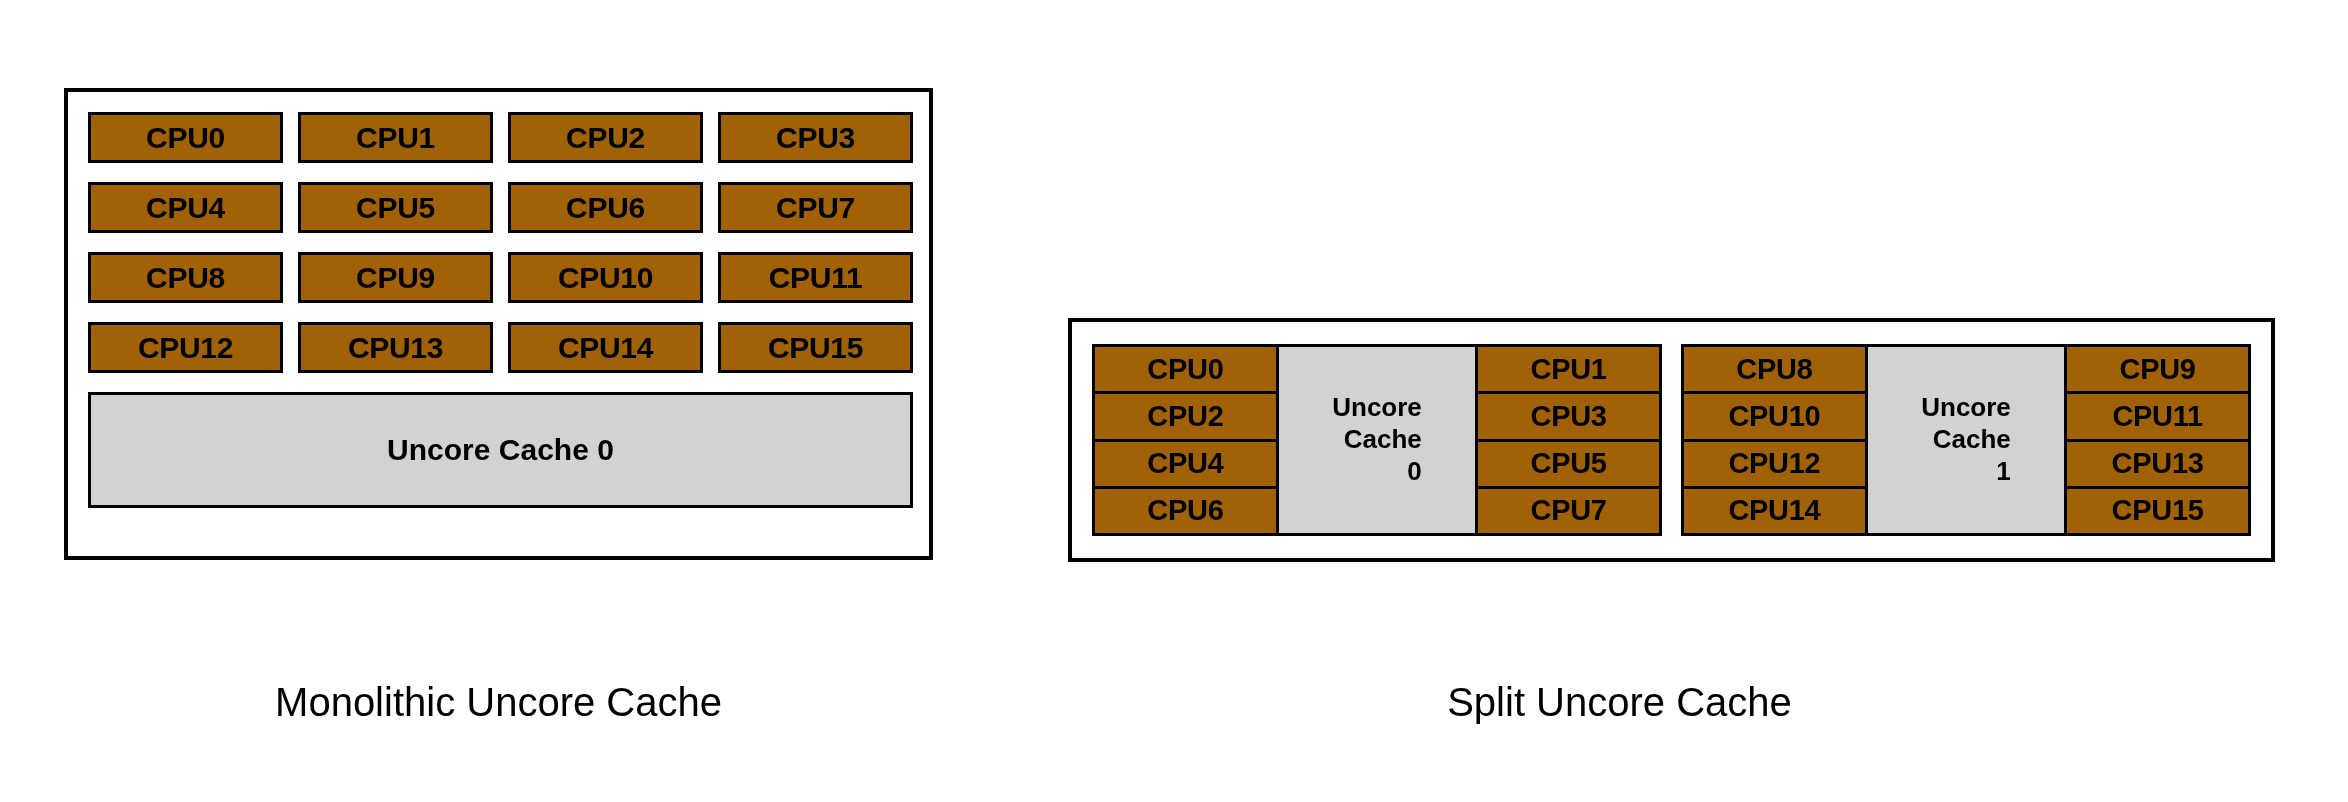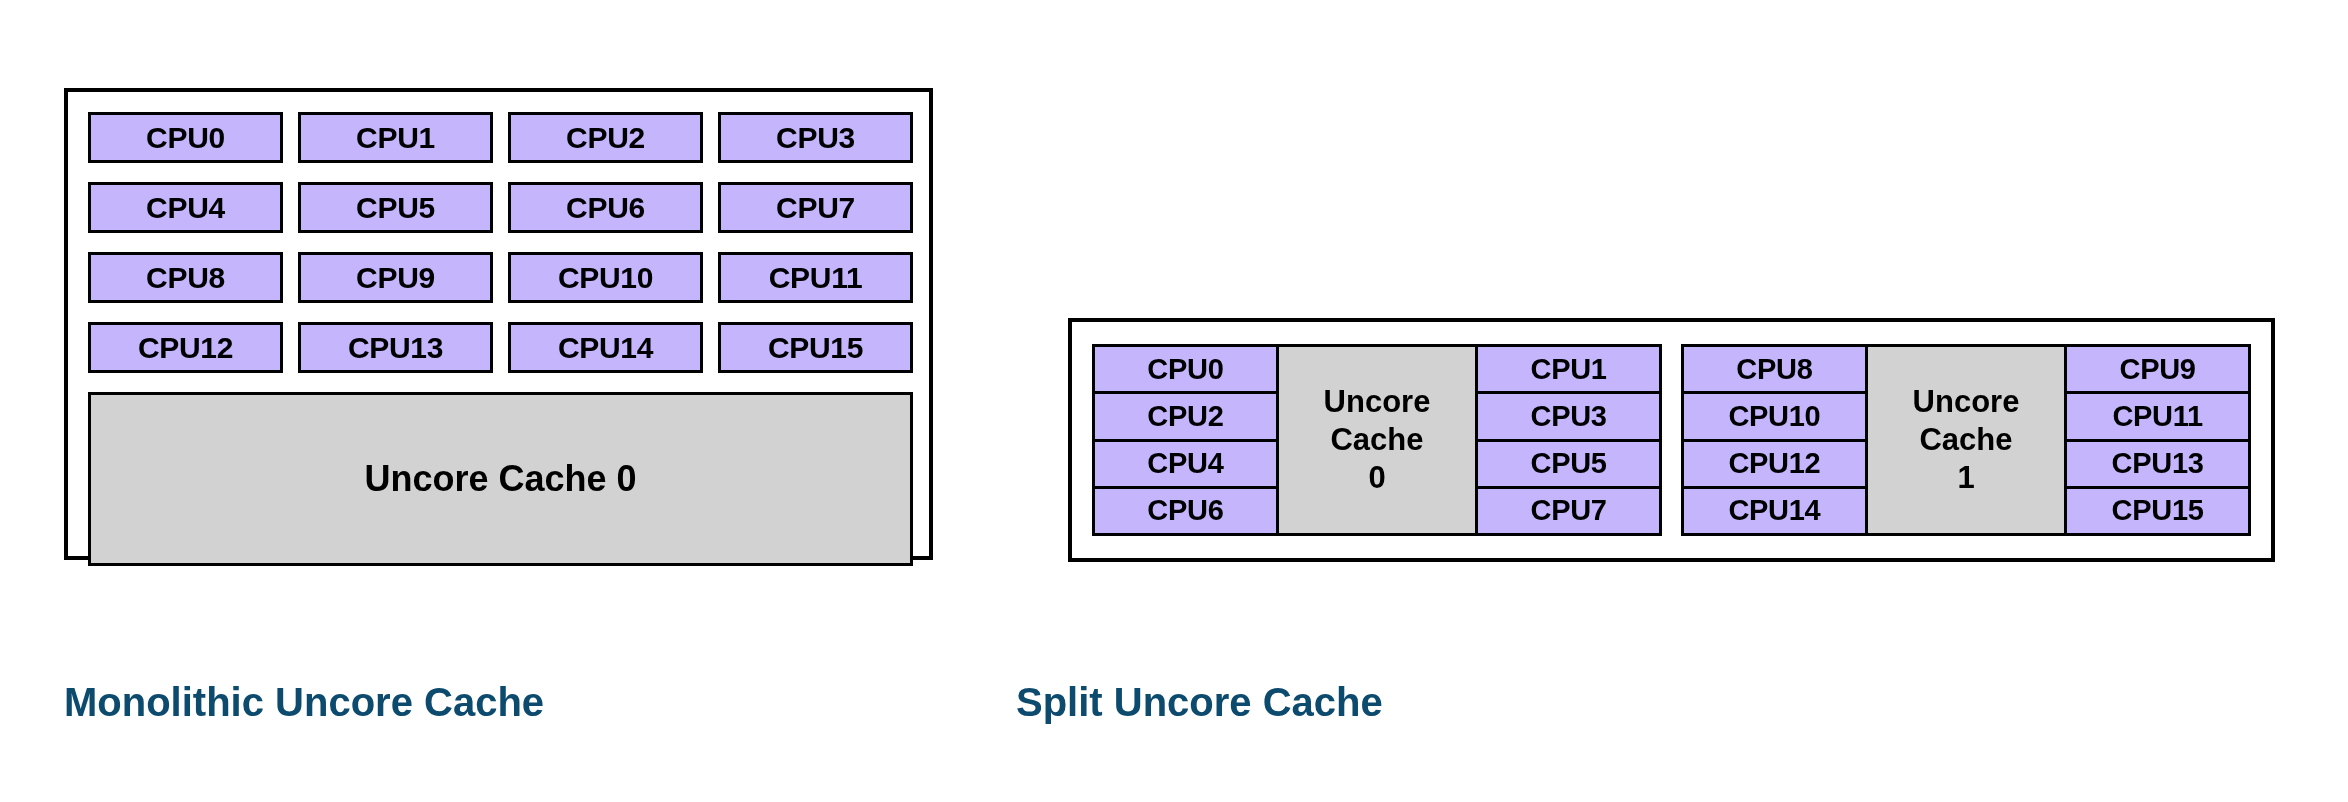--- a/index.html
+++ b/index.html
@@ -18,45 +18,46 @@
   
   .diagram-outer {
     position: absolute;
     box-sizing: border-box;
     border: 4px solid #000000;
     background: #ffffff;
   }
   .cpu-box {
     box-sizing: border-box;
     border: 3px solid #000000;
-    background: #c4b5fd;
+    background: #a16207;
     display: flex;
     align-items: center;
     justify-content: center;
     font-weight: bold;
     color: #000000;
     letter-spacing: -0.3px;
   }
   .cache-box {
     box-sizing: border-box;
     border: 3px solid #000000;
     background: #d2d2d2;
     display: flex;
     align-items: center;
     justify-content: center;
     font-weight: bold;
     color: #000000;
     text-align: center;
   }
   .caption {
     position: absolute;
-    font-weight: bold;
-    color: #0c4a6e;
+    font-weight: normal;
+    color: #000000;
     font-size: 40px;
     white-space: nowrap;
+    text-align: center;
   }
 
   
   #mono-outer {
     left: 64px;
     top: 88px;
     width: 869px;
     height: 472px;
   }
   #mono-grid {
@@ -71,22 +72,22 @@
   }
   #mono-grid .cpu-box {
     height: 51px;
     font-size: 30px;
   }
   #mono-cache {
     position: absolute;
     left: 20px;
     top: 300px;
     width: 825px;
-    height: 174px;
-    font-size: 36px;
+    height: 116px;
+    font-size: 30px;
   }
 
   
   #split-outer {
     left: 1068px;
     top: 318px;
     width: 1207px;
     height: 244px;
   }
   #split-inner {
@@ -112,26 +113,27 @@
   }
   .split-col .cpu-box {
     flex: 1 1 0;
     font-size: 29px;
     border-width: 3px;
     margin-top: -3px;
   }
   .split-col .cpu-box:first-child { margin-top: 0; }
   .split-group .cache-box {
     flex: 1.05 1 0;
-    font-size: 31px;
+    font-size: 26px;
     line-height: 1.22;
     margin-left: -3px;
     margin-right: -3px;
     position: relative;
     z-index: 2;
+    text-align: right;
   }
   .cache-lines { display: block; }
 
   
   #mono-caption {
     left: 64px;
     top: 680px;
     width: 869px;
   }
   #split-caption {

